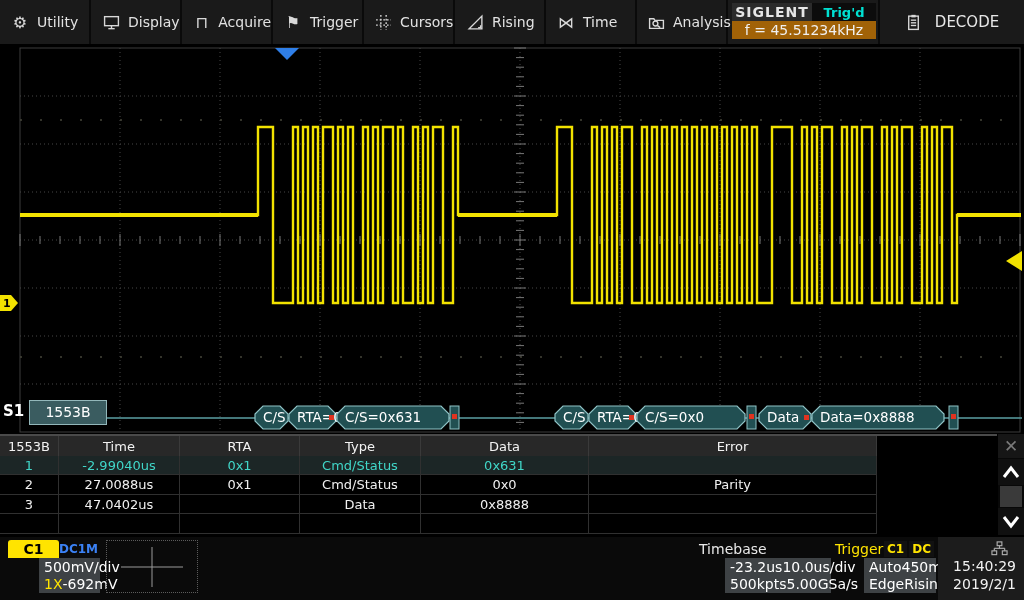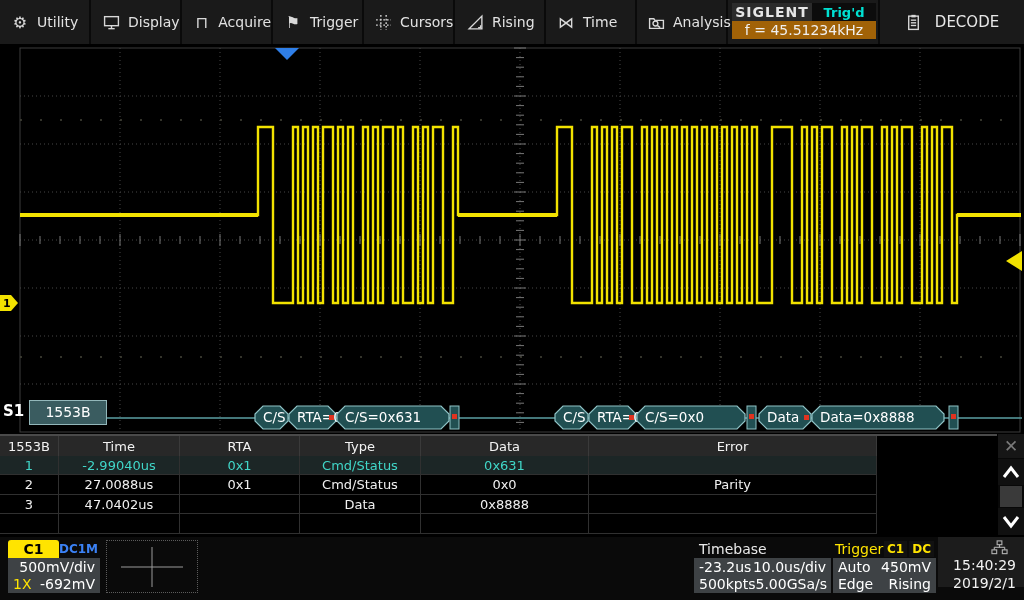--- a/index.html
+++ b/index.html
@@ -49,35 +49,35 @@
            display:flex;flex-direction:column;}
   .ctrl-close{height:24px;display:flex;align-items:center;justify-content:center;
               color:#7a7a7a;font-size:17px;background:#161616;margin-bottom:1px;}
   .ctrl-up,.ctrl-down{height:27px;display:flex;align-items:center;justify-content:center;background:#101010;}
   .ctrl-thumb{height:21px;background:#3a3a3a;margin:1px 2px;}
 
   
   .bbar{position:absolute;top:537px;left:0;width:1024px;height:63px;background:#0a0a0a;}
   .panel{position:absolute;top:3px;height:53px;}
   .phead{height:18px;display:flex;align-items:center;font-size:14px;}
-  .pbody{height:35px;background:#3e4245;display:flex;flex-direction:column;justify-content:space-evenly;}
+  .pbody{height:35px;background:#3e4245;display:flex;flex-direction:column;justify-content:space-evenly;margin-left:31px;}
   .prow{display:flex;justify-content:space-between;line-height:16px;font-size:14px;
         padding:0 5px;color:#fff;}
   .c1panel{left:8px;width:92px;}
   .c1tab{width:54px;height:18px;background:#ffe400;color:#000;font-weight:bold;font-size:14px;
          text-align:center;line-height:18px;border-radius:3px 3px 0 0;}
   .c1coup{margin-left:auto;color:#3b82f6;font-weight:bold;font-size:12px;padding-right:2px;}
   .yellow{color:#ffe400;}
   .slot{position:absolute;left:106px;top:3px;width:90px;height:51px;border:1px dotted #5c5c5c;
         display:flex;align-items:center;justify-content:center;}
   .tbpanel{left:694px;width:137px;}
   .trpanel{left:833px;width:103px;}
   .trpanel .phead{justify-content:space-between;padding:0 2px;}
   .chip{background:#111;color:#ffe400;font-weight:bold;font-size:12px;padding:1px 3px;}
-  .clock{position:absolute;left:938px;top:0;width:86px;height:50px;background:#1c1c1c;
+  .clock{position:absolute;left:938px;top:0;width:86px;height:63px;background:#1c1c1c;
          display:flex;flex-direction:column;align-items:flex-end;padding:2px 8px 0 0;box-sizing:border-box;}
   .clock .ln{font-size:14px;color:#f2f2f2;line-height:18px;}
 </style>
 </head>
 <body>
 
 <div class="menubar">
   <div id="menu-items">
       <div class="menu-item">
         <span class="micon">⚙</span>

